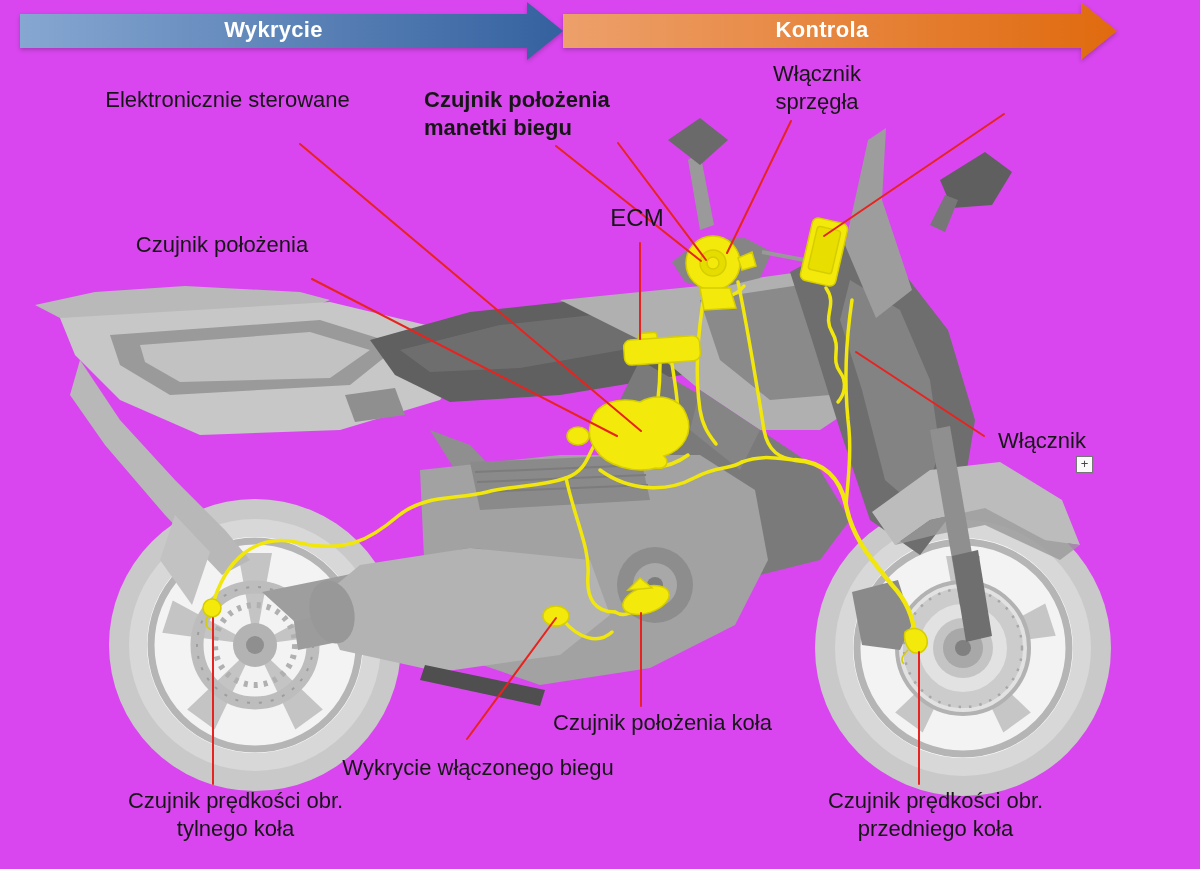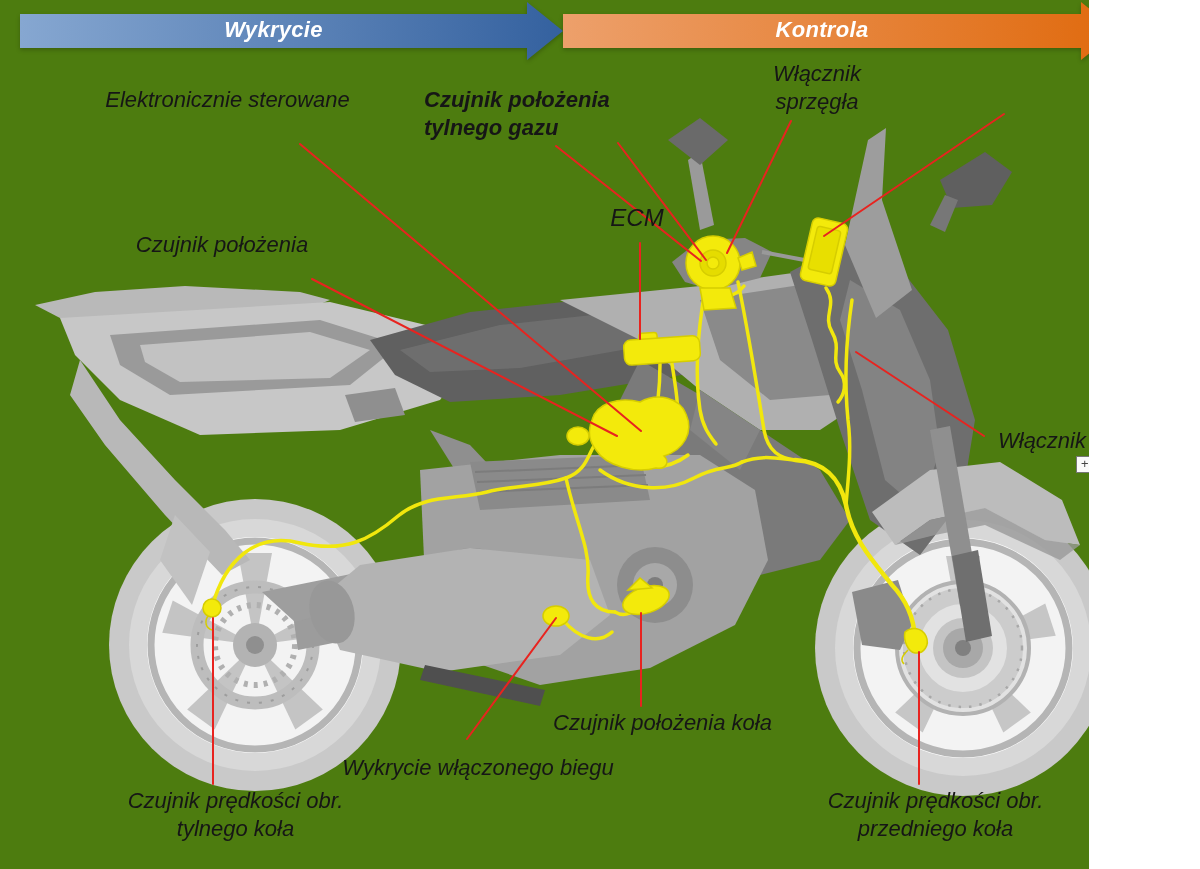--- a/index.html
+++ b/index.html
@@ -1,17 +1,17 @@
 <!DOCTYPE html>
 <html><head>
 <meta charset="utf-8">
 <style>
   html,body{margin:0;padding:0;background:#fff;}
-  .stage{position:relative;width:1089px;height:869px;background:#4d7c0f;overflow:hidden;
-         font-family:"Liberation Sans",sans-serif;font-style:italic;}
+  .stage{position:relative;width:1200px;height:869px;background:#d946ef;overflow:hidden;
+         font-family:"Liberation Sans",sans-serif;}
   .stage svg.scene{position:absolute;left:0;top:0;}
   
   .arrows-svg{position:absolute;left:0;top:0;filter:drop-shadow(0 2px 2px rgba(0,0,0,.22));}
   .arrow-label{position:absolute;top:17px;color:#ffffff;font-size:22px;font-weight:bold;
                text-align:center;letter-spacing:.3px;}
   
   .label{position:absolute;color:#161616;font-size:22px;line-height:1.26;text-align:center;}
   .label.align-left{text-align:left;}
   .label.bold{font-weight:bold;}
   .label .ln{display:block;}
@@ -210,21 +210,21 @@
   </svg>
   <div class="arrow-label" style="left:20px;width:507px;">Wykrycie</div>
   <div class="arrow-label" style="left:563px;width:518px;">Kontrola</div>
 
   <div class="label" style="left:55px;top:86px;width:345px;">
     <span class="ln">Elektronicznie sterowane</span>
   </div>
 
   <div class="label align-left bold" style="left:424px;top:86px;width:230px;">
     <span class="ln">Czujnik położenia</span>
-    <span class="ln">tylnego gazu</span>
+    <span class="ln">manetki biegu</span>
   </div>
 
   <div class="label" style="left:752px;top:60px;width:130px;">
     <span class="ln">Włącznik</span>
     <span class="ln">sprzęgła</span>
   </div>
 
 
   <div class="label ecm" style="left:601px;top:203px;width:72px;">
     <span class="ln">ECM</span>

